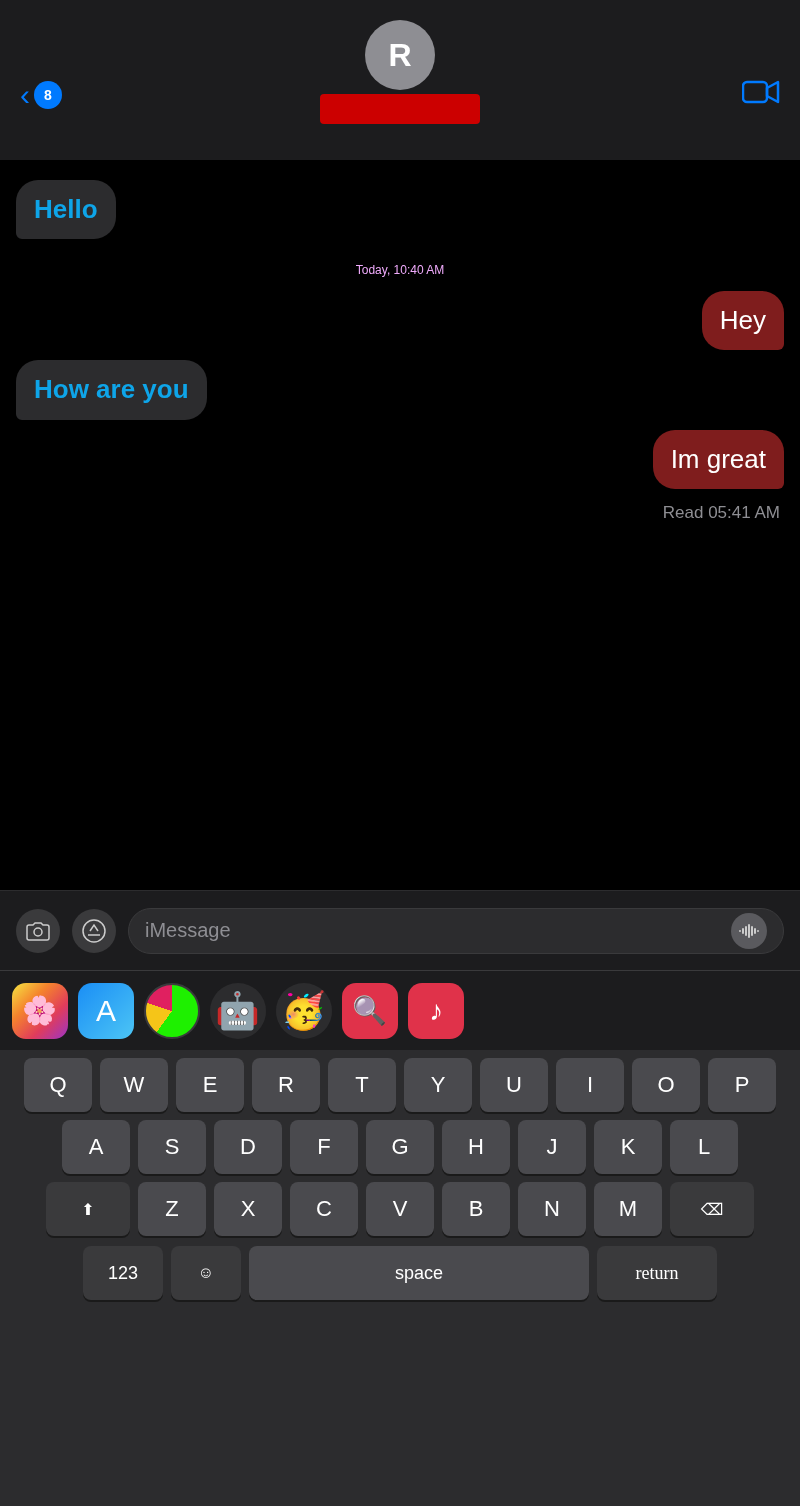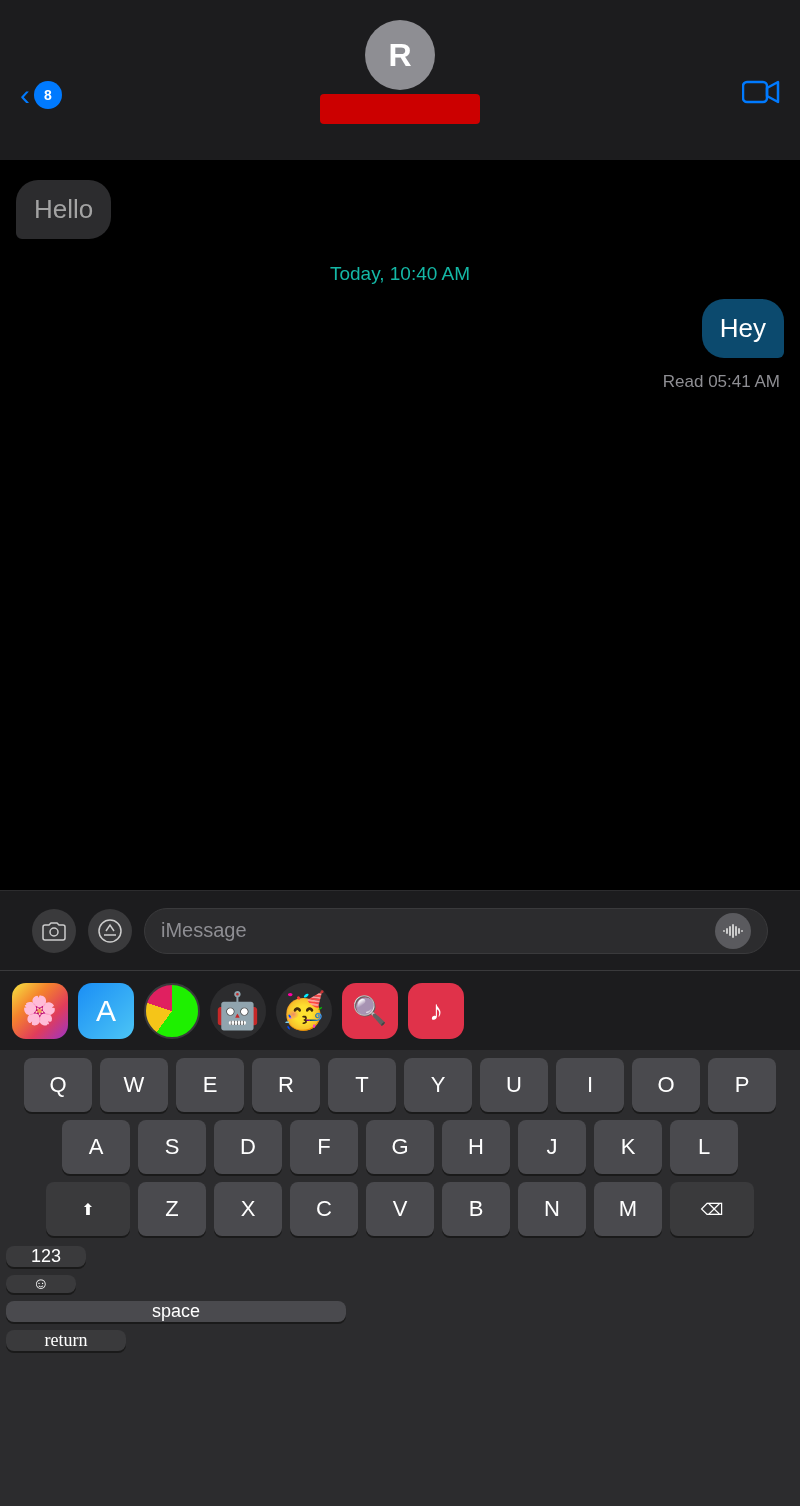--- a/index.html
+++ b/index.html
@@ -96,50 +96,51 @@
     .bubble {
       max-width: 65%;
       padding: 14px 18px;
       border-radius: 22px;
       font-size: 26px;
       line-height: 1.2;
       font-weight: 400;
     }
     .bubble.received {
       background: #2c2c2e;
-      color: #a3a3a3;
+      color: #0ea5e9;
       border-bottom-left-radius: 6px;
+      font-weight: bold;
     }
     .bubble.sent {
-      background: #0c4a6e;
+      background: #7f1d1d;
       color: #fff;
       border-bottom-right-radius: 6px;
     }
 
     .timestamp {
       text-align: center;
-      color: #14b8a6;
-      font-size: 19px;
+      color: #f0abfc;
+      font-size: 12px;
       margin: 14px 0 10px;
     }
     .read-receipt {
       text-align: right;
       color: #8e8e93;
       font-size: 17px;
       margin-top: 4px;
       padding-right: 4px;
     }
 
     
     .input-bar {
       height: 80px;
       background: #1c1c1e;
       display: flex;
       align-items: center;
-      padding: 10px 32px;
+      padding: 10px 16px;
       gap: 12px;
       border-top: 1px solid #2c2c2e;
     }
     .input-icon {
       width: 44px;
       height: 44px;
       background: #3a3a3c;
       border-radius: 50%;
       display: flex;
       align-items: center;
@@ -233,21 +234,20 @@
     .key.backspace { max-width: 84px; }
     .key.space { flex: 3; max-width: 340px; font-size: 18px; }
     .key.numbers { max-width: 80px; font-size: 18px; }
     .key.emoji { max-width: 70px; }
     .key.return { max-width: 120px; font-size: 18px; font-family: Liberation Serif, serif; }
     .bottom-row {
       display: flex;
       justify-content: center;
       gap: 8px;
       padding: 10px 6px;
-      flex-direction: column;
     }
   </style>
 </head>
 <body>
 
 <div class="header">
   <div class="back-btn">
     <span style="font-size:30px;font-weight:300;">‹</span>
     <div class="back-badge">8</div>
   </div>
@@ -268,21 +268,27 @@
     <div class="bubble received">Hello</div>
   </div>
 
   <div class="timestamp">Today, 10:40 AM</div>
 
 
   <div class="bubble-row right">
     <div class="bubble sent">Hey</div>
   </div>
 
-
+  <div class="bubble-row left">
+    <div class="bubble received">How are you</div>
+  </div>
+
+  <div class="bubble-row right">
+    <div class="bubble sent">Im great</div>
+  </div>
 
 
   <div class="read-receipt">Read 05:41 AM</div>
 </div>
 
 <div class="input-bar">
   <div class="input-icon">
     <svg width="24" height="20" viewBox="0 0 24 20" fill="none">
       <path d="M9 2L7 4H3a2 2 0 0 0-2 2v11a2 2 0 0 0 2 2h18a2 2 0 0 0 2-2V6a2 2 0 0 0-2-2h-4l-2-2H9z" stroke="#ccc" stroke-width="1.5" fill="none"></path>
       <circle cx="12" cy="11" r="4" stroke="#ccc" stroke-width="1.5" fill="none"></circle>

